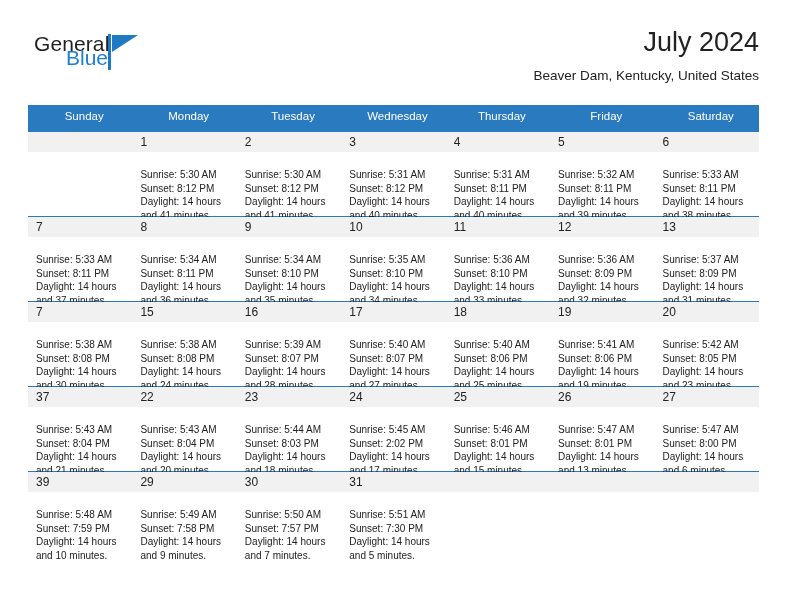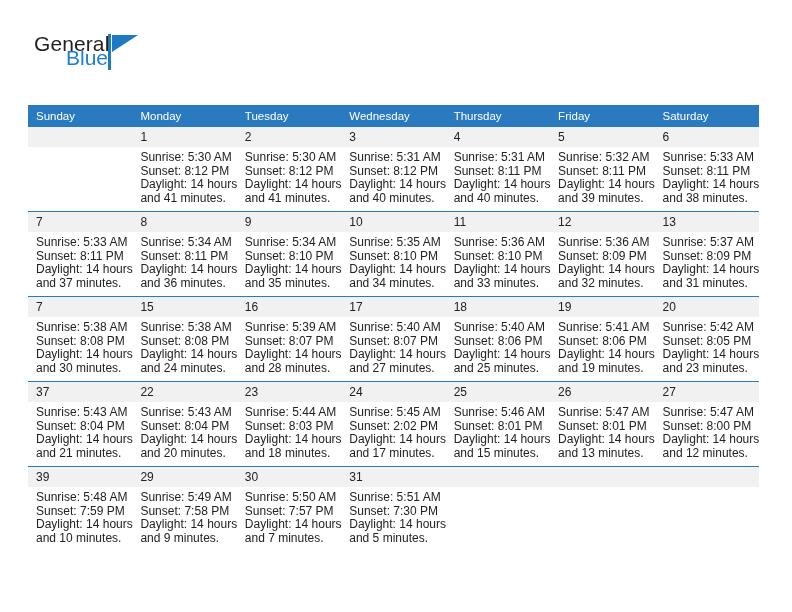--- a/index.html
+++ b/index.html
@@ -99,22 +99,22 @@
     top: 105px;
     width: 731px;
     border-collapse: collapse;
     table-layout: fixed;
   }
   .calendar th {
     background: #2a7ac0;
     color: #ffffff;
     font-size: 11.5px;
     font-weight: normal;
-    text-align: left;
-    padding: 5px 0 5px 8px;
+    text-align: center;
+    padding: 5px 0 10px 8px;
     height: 12px;
     border: none;
   }
   .calendar td {
     vertical-align: top;
     padding: 0;
     border: none;
     width: 104.43px;
   }
   .week-row > td {
@@ -139,22 +139,22 @@
     line-height: 14px;
     height: 14px;
   }
   .daynum-empty {
     background: #f1f1f1;
     height: 14px;
     padding: 3px 0 3px 8px;
     line-height: 14px;
   }
   .details {
-    padding: 4px 6px 0 8px;
-    font-size: 12px;
+    padding: 16px 6px 0 8px;
+    font-size: 10px;
     line-height: 13.6px;
     color: #222222;
   }
   .details div {
     white-space: nowrap;
   }
 </style>
 </head>
 <body>
 
@@ -162,20 +162,24 @@
 
   <div class="header">
 
     <div class="logo">
       <span class="logo-general">General</span>
       <span class="logo-bar"></span>
       <span class="logo-tri"></span>
       <span class="logo-blue">Blue</span>
     </div>
 
+    <div class="title-block">
+      <div class="month-title">July 2024</div>
+      <div class="location-title">Beaver Dam, Kentucky, United States</div>
+    </div>
 
   </div>
 
   <table class="calendar">
     <thead>
       <tr>
         <th>Sunday</th>
         <th>Monday</th>
         <th>Tuesday</th>
         <th>Wednesday</th>
@@ -483,21 +487,21 @@
               </div>
             </div>
           </td>
           <td>
             <div class="cell">
               <div class="daynum">27</div>
               <div class="details">
                 <div>Sunrise: 5:47 AM</div>
                 <div>Sunset: 8:00 PM</div>
                 <div>Daylight: 14 hours</div>
-                <div>and 12 minutes.</div>
+                <div>and 6 minutes.</div>
               </div>
             </div>
           </td>
         </tr>
         <tr class="week-row">
           <td>
             <div class="cell">
               <div class="daynum">39</div>
               <div class="details">
                 <div>Sunrise: 5:48 AM</div>

